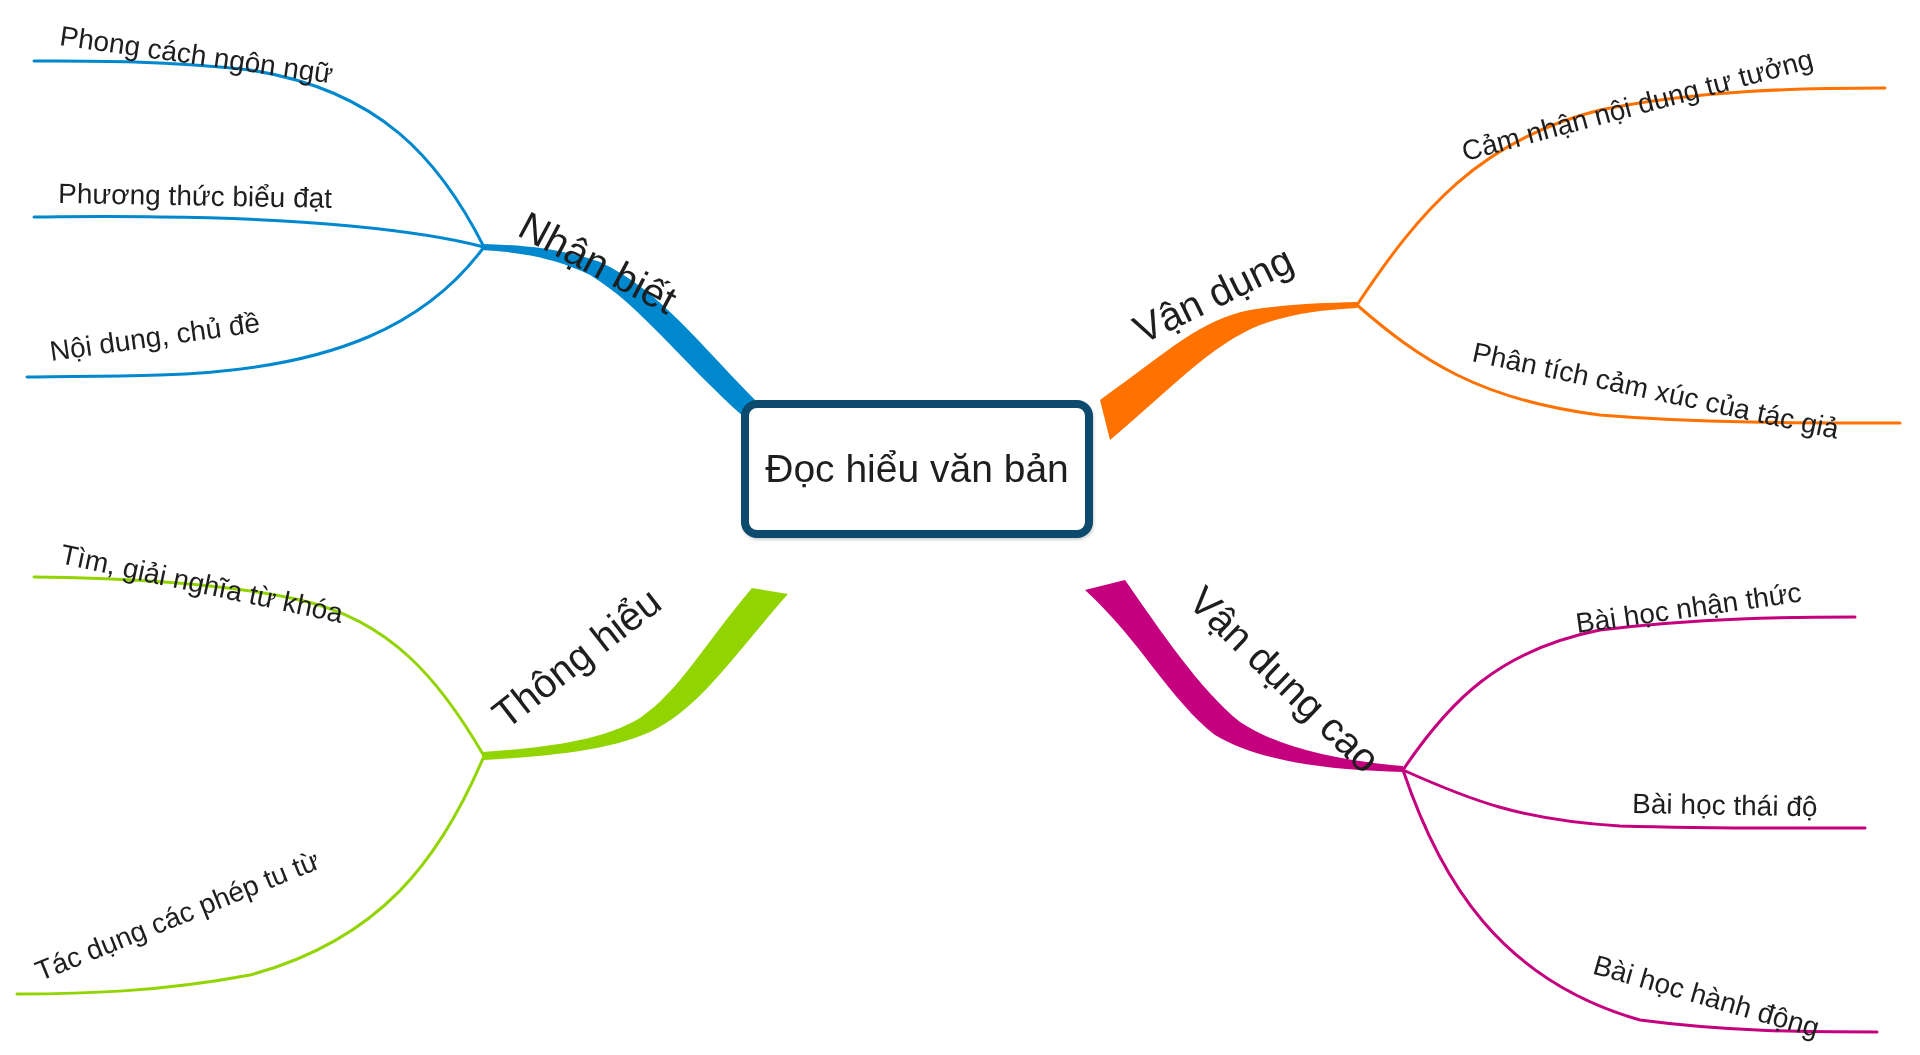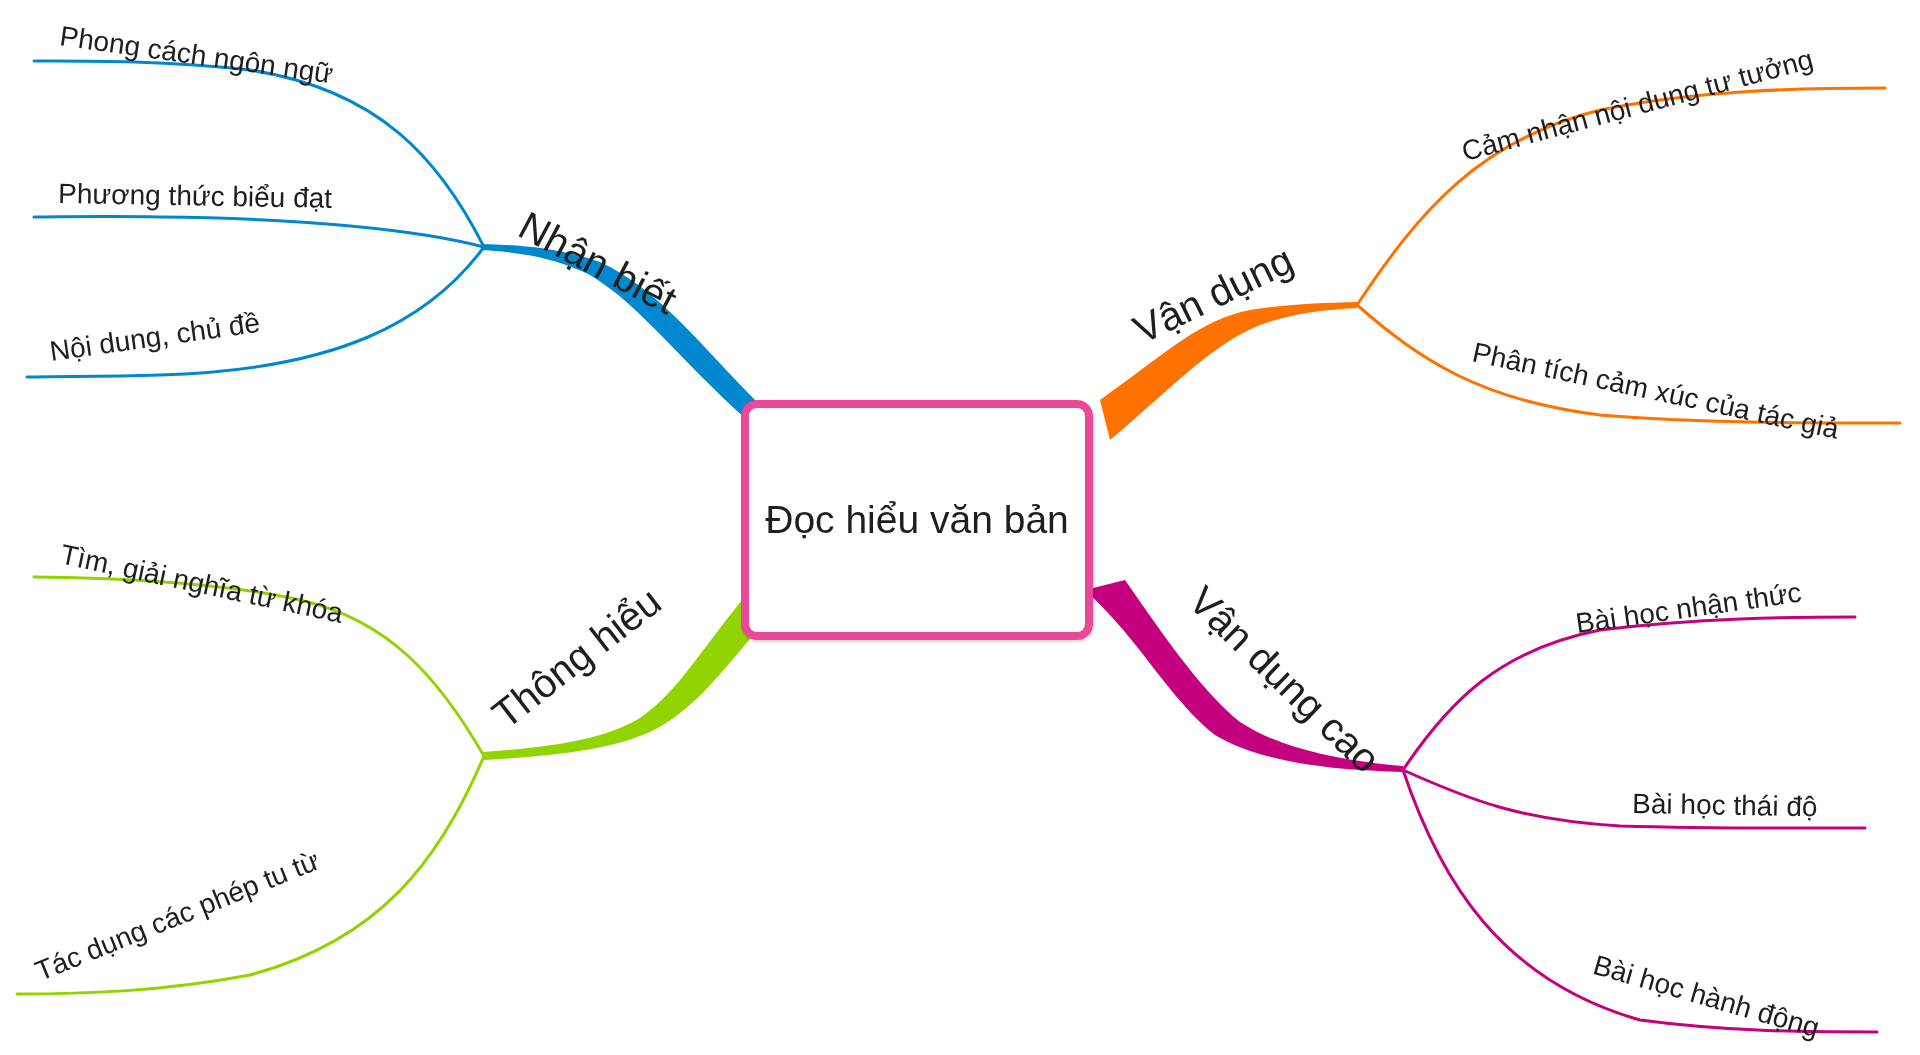--- a/index.html
+++ b/index.html
@@ -1,20 +1,20 @@
 <!DOCTYPE html>
 <html><head>
 <meta charset="utf-8">
 <style>
   html, body { margin:0; padding:0; background:#ffffff; }
   body { width:1920px; height:1055px; position:relative; overflow:hidden; font-family:"Liberation Sans", sans-serif; color:#1e1e1e; }
   svg.map { position:absolute; left:0; top:0; width:1920px; height:1055px; }
   .center-node {
-    position:absolute; left:741px; top:400px; width:352px; height:240px;
-    box-sizing:border-box; border:8px solid #ec4899; border-radius:16px; background:#ffffff;
+    position:absolute; left:741px; top:400px; width:352px; height:138px;
+    box-sizing:border-box; border:8px solid #0c4a6e; border-radius:16px; background:#ffffff;
     display:flex; align-items:center; justify-content:center;
     box-shadow: 1px 2px 3px rgba(0,0,0,0.18);
   }
   .center-node span { font-size:39px; color:#1e1e1e; white-space:nowrap; }
   .lbl { position:absolute; white-space:nowrap; transform-origin:0 100%; line-height:1; }
   .main-lbl { font-size:40px; }
   .sub-lbl { font-size:28px; }
 </style>
 </head>
 <body>

